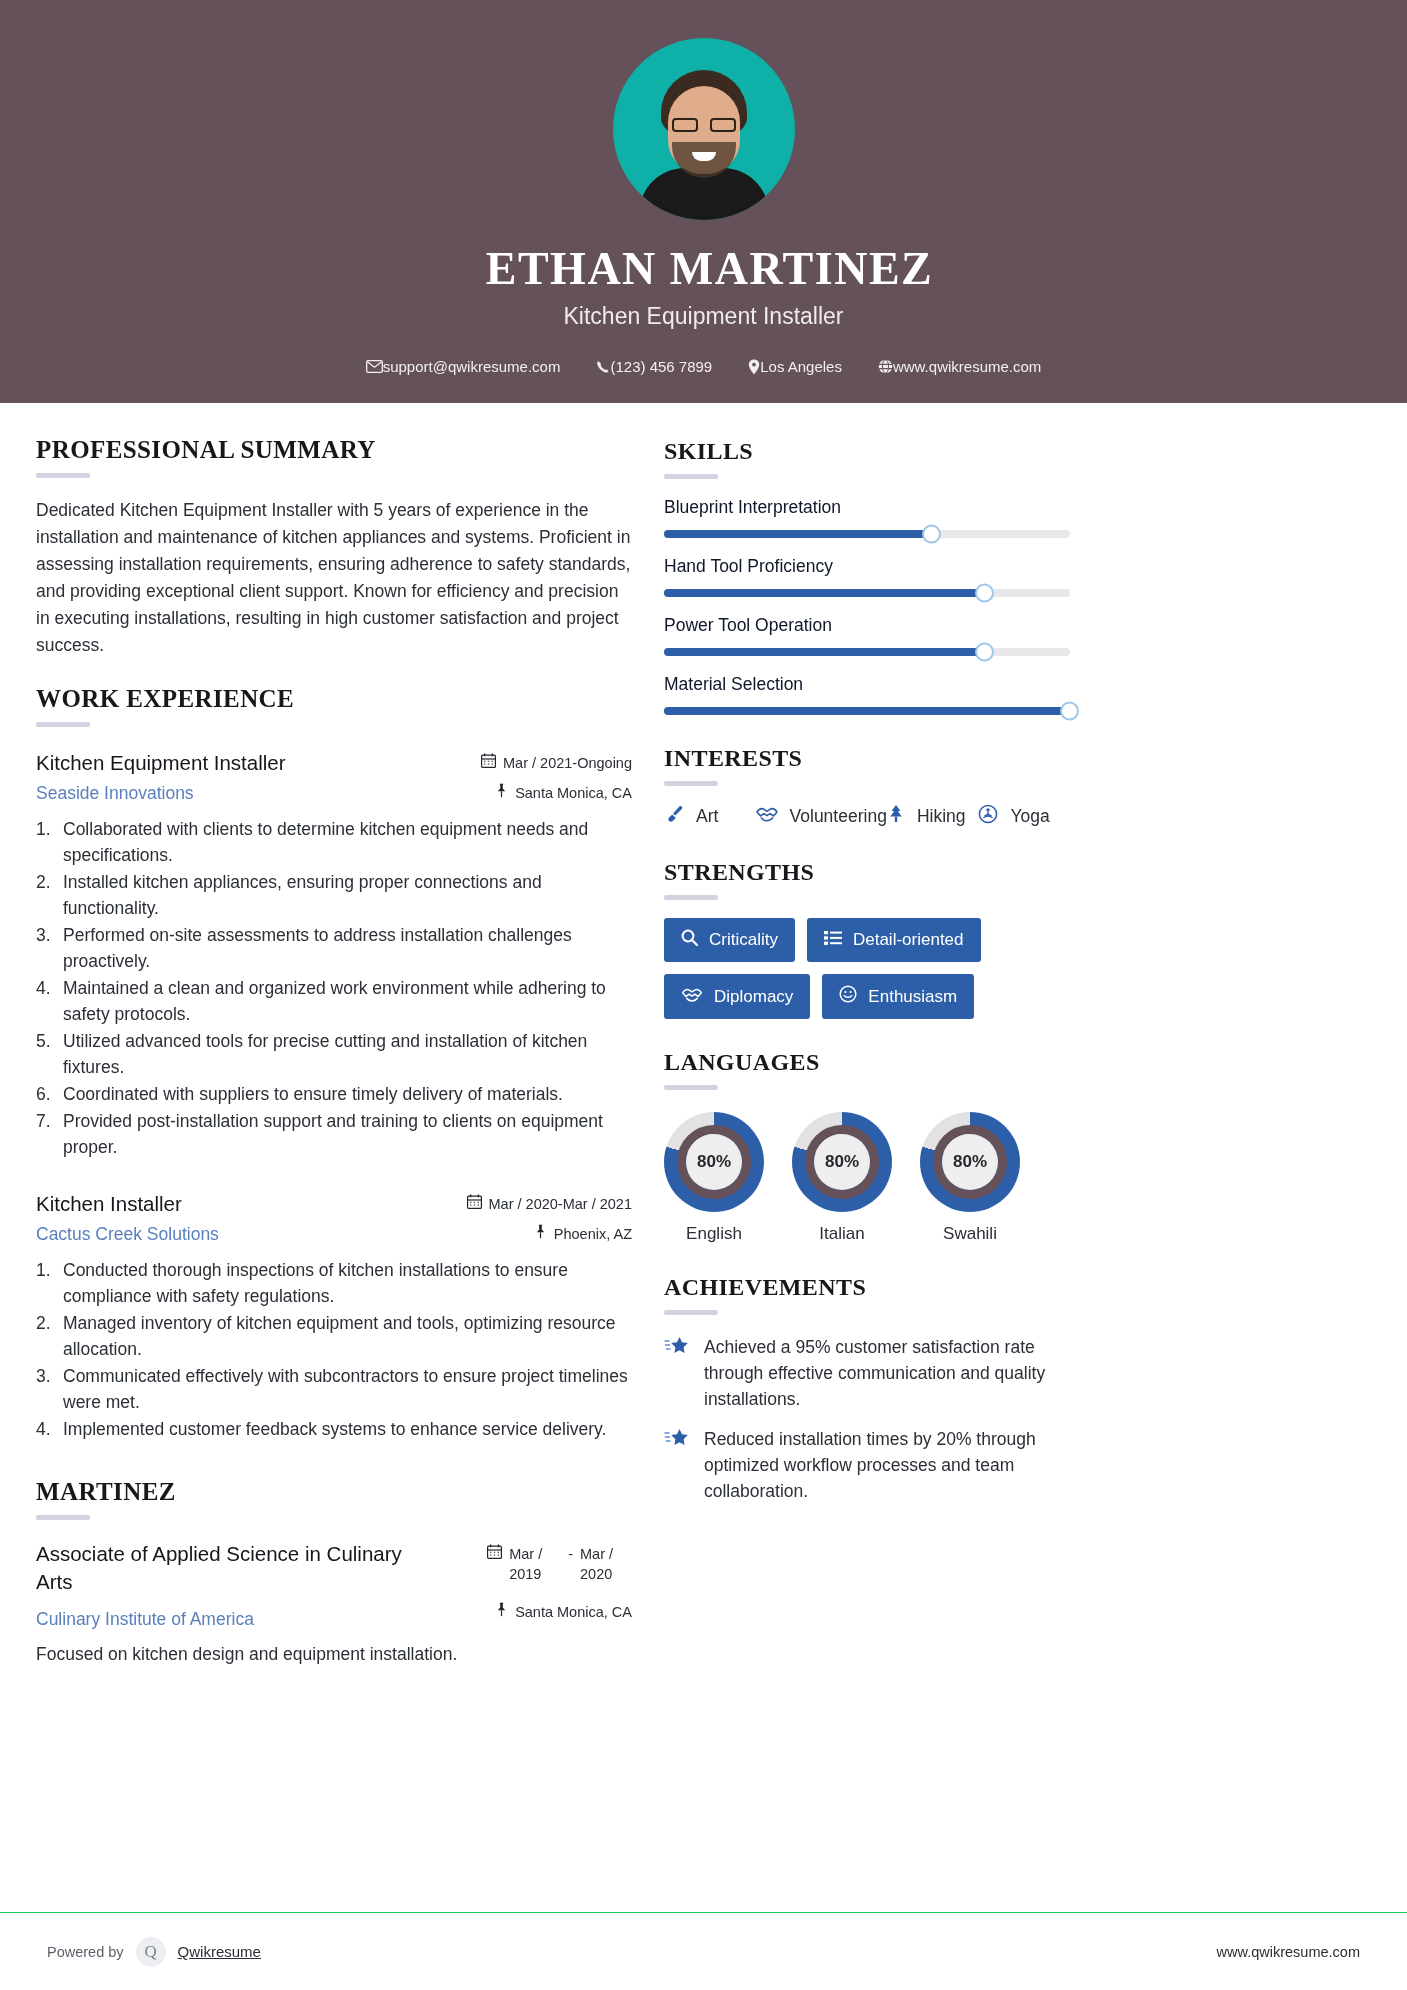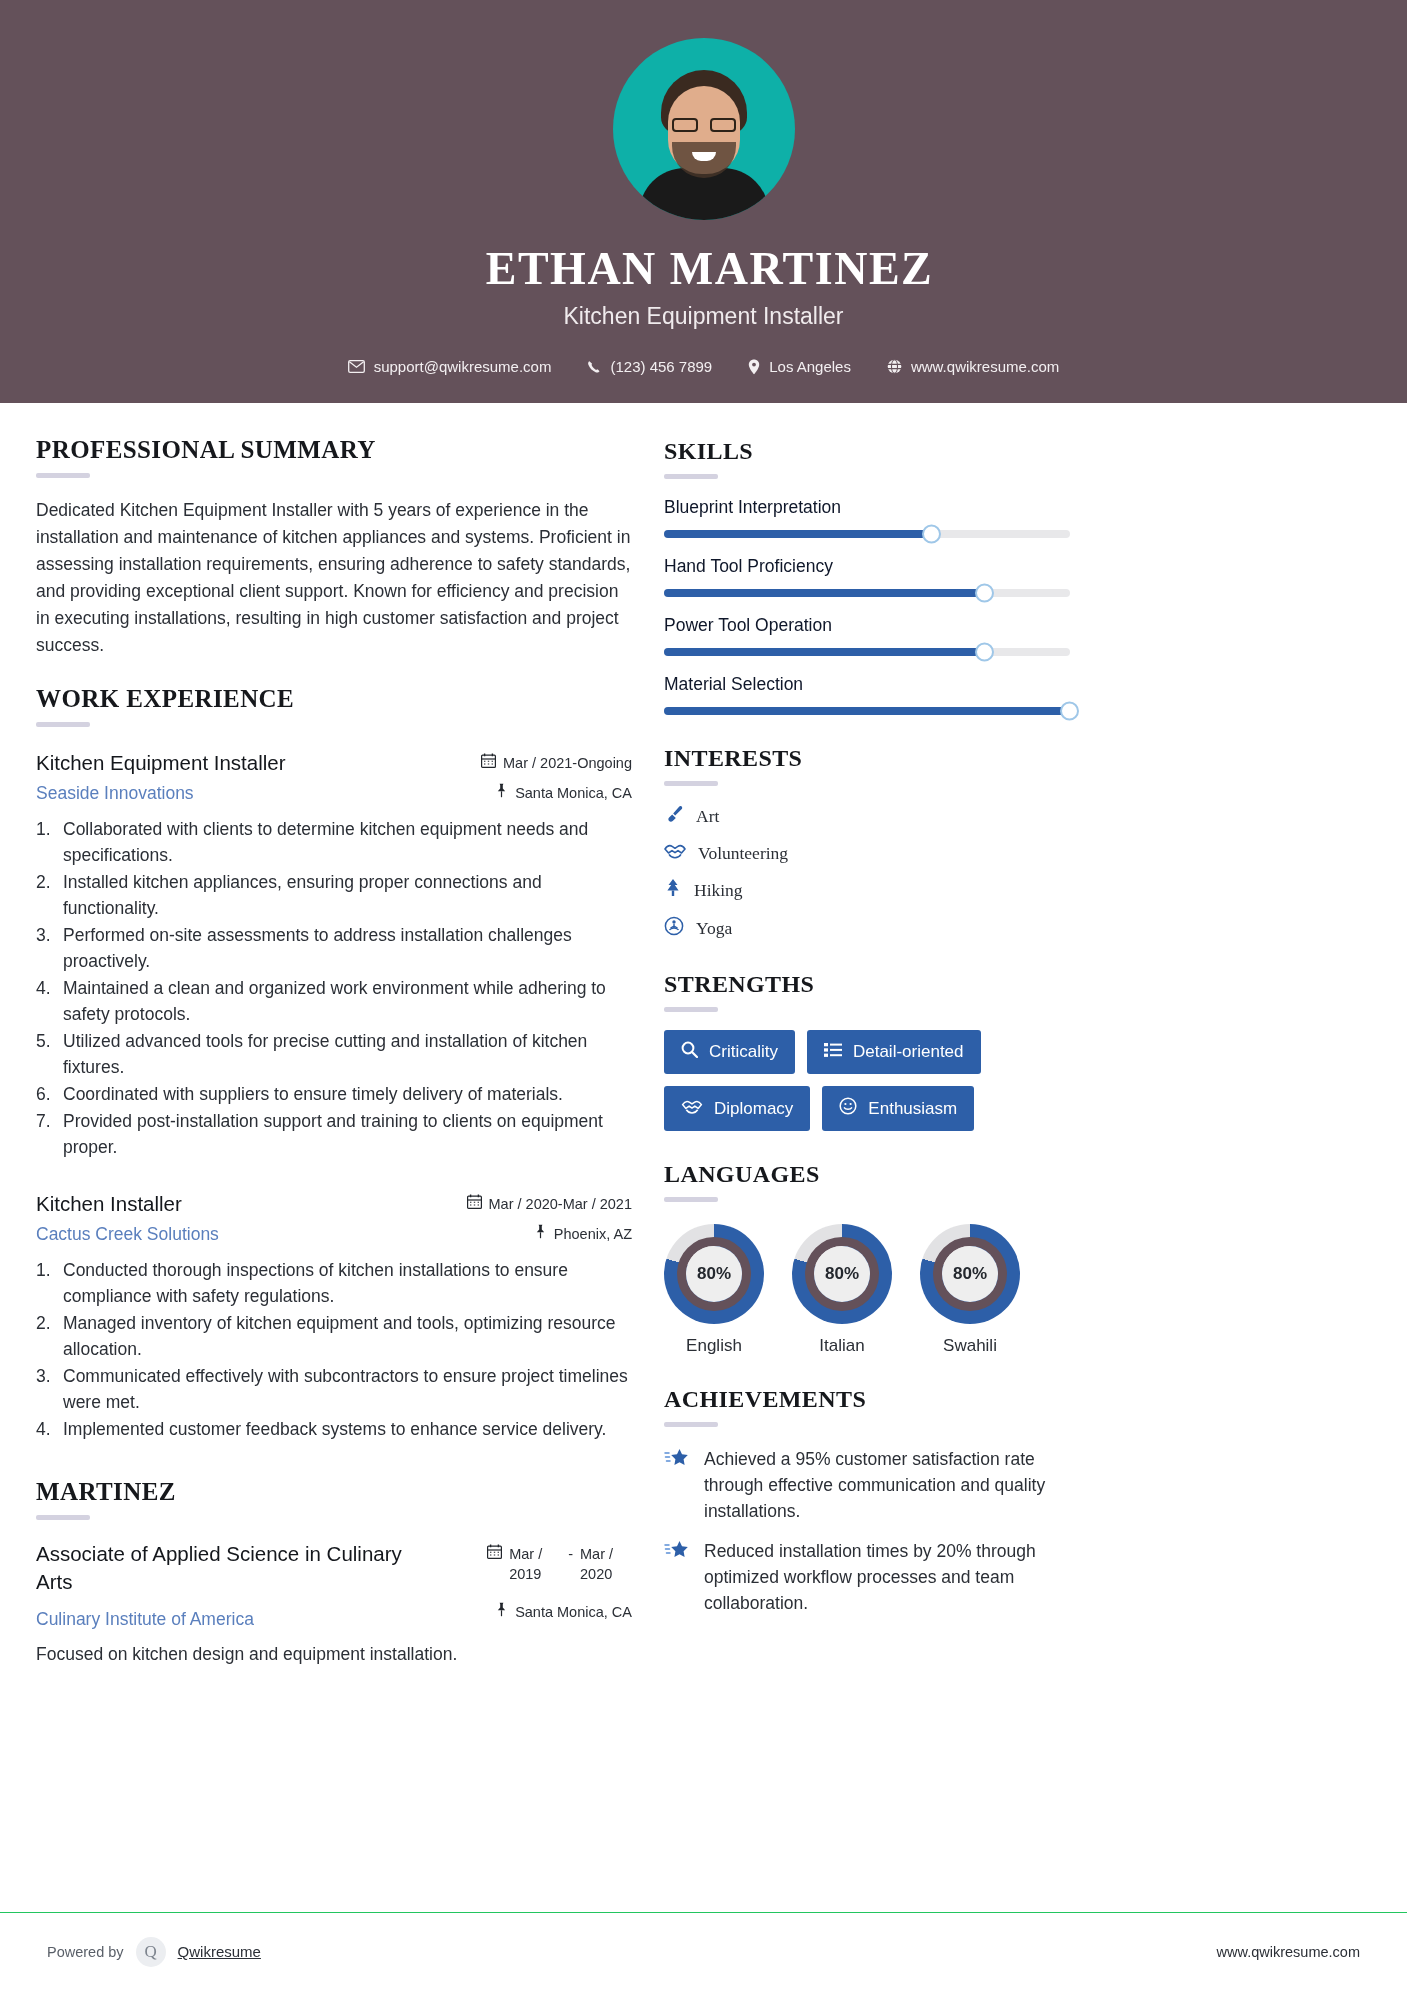--- a/index.html
+++ b/index.html
@@ -111,21 +111,21 @@
     display: flex;
     justify-content: center;
     align-items: center;
     gap: 0;
     font-size: 15px;
     color: #f3eff1;
   }
   .contact .citem {
     display: flex;
     align-items: center;
-    gap: 9px;
+    gap: 0;
     padding: 0 18px;
   }
   .contact svg { display:block; }
 
   
   .body {
     display: flex;
     padding: 33px 36px 0 36px;
     gap: 32px;
   }
@@ -220,23 +220,22 @@
     margin-left: -10px;
     transform: translateY(-50%);
     border-radius: 50%;
     background: #ffffff;
     border: 2.5px solid #9fc7e8;
   }
 
   .interests {
     margin-top: 18px;
     display: grid;
-    grid-template-columns: 1fr;
+    grid-template-columns: 1fr 1fr 1fr 1fr;
     row-gap: 13px;
-    font-family: Liberation Serif, serif;
   }
   .interest { display: flex; align-items: center; gap: 12px; font-size: 17.5px; color: #2b2f36; }
 
   .strengths {
     margin-top: 18px;
     display: flex;
     flex-wrap: wrap;
     gap: 12px;
   }
   .chip {

